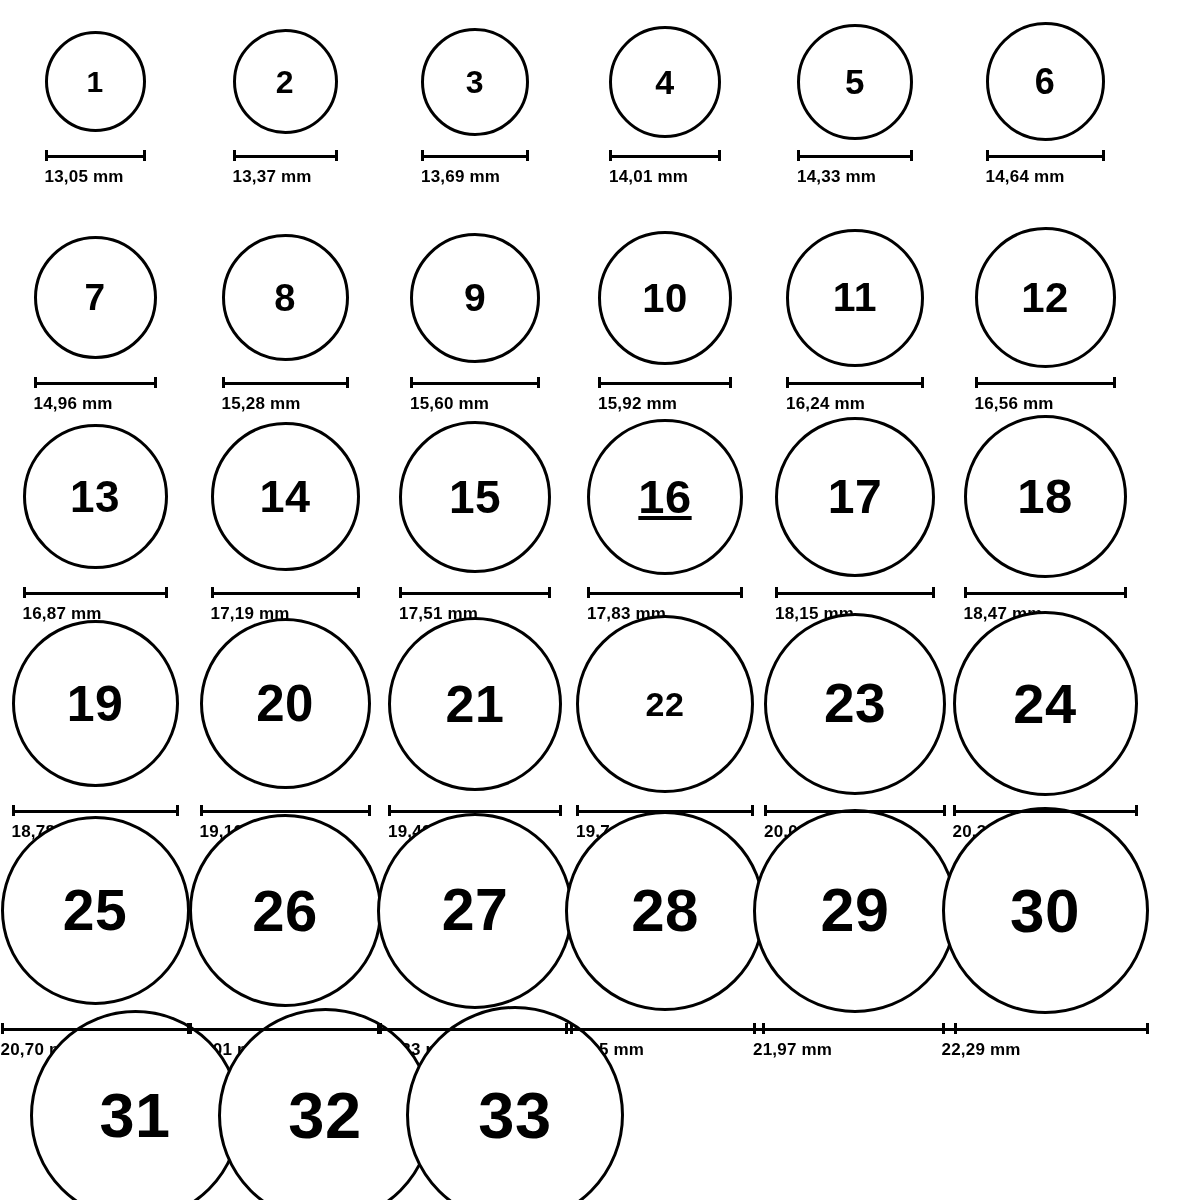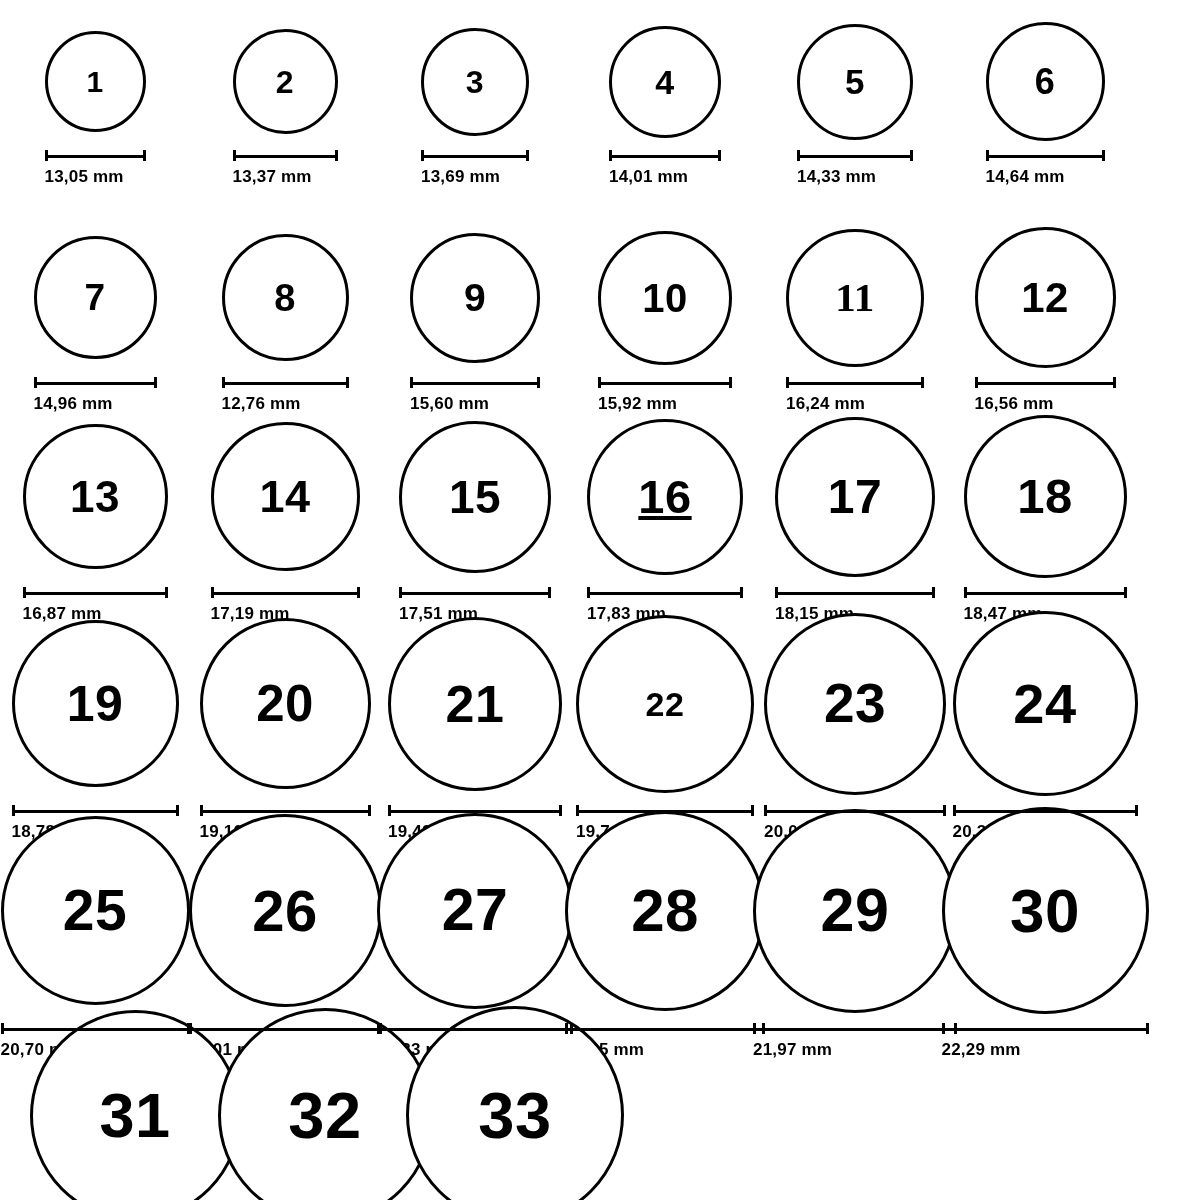--- a/index.html
+++ b/index.html
@@ -207,21 +207,21 @@
           <div class="circle" style="width: 127px; height: 127px;">
             <span class="size-num" style="font-size: 38px;">8</span>
           </div>
         </div>
         <div class="measure">
           <div class="bar" style="width: 127px;">
             <div class="line"></div>
             <div class="cap left"></div>
             <div class="cap right"></div>
           </div>
-          <div class="mm-label">12,76 mm</div>
+          <div class="mm-label">15,28 mm</div>
         </div>
       </div>
       <div class="cell">
         <div class="circle-wrap" style="height: 141px;">
           <div class="circle" style="width: 130px; height: 130px;">
             <span class="size-num" style="font-size: 39px;">9</span>
           </div>
         </div>
         <div class="measure">
           <div class="bar" style="width: 130px;">
@@ -241,21 +241,21 @@
         <div class="measure">
           <div class="bar" style="width: 134px;">
             <div class="line"></div>
             <div class="cap left"></div>
             <div class="cap right"></div>
           </div>
           <div class="mm-label">15,92 mm</div>
         </div>
       </div>
       <div class="cell">
-        <div class="circle-wrap" style="height: 141px; font-family: Liberation Serif, serif;">
+        <div class="circle-wrap" style="height: 141px;">
           <div class="circle" style="width: 138px; height: 138px;">
             <span class="size-num" style="font-size: 41px;">11</span>
           </div>
         </div>
         <div class="measure">
           <div class="bar" style="width: 138px;">
             <div class="line"></div>
             <div class="cap left"></div>
             <div class="cap right"></div>
           </div>

